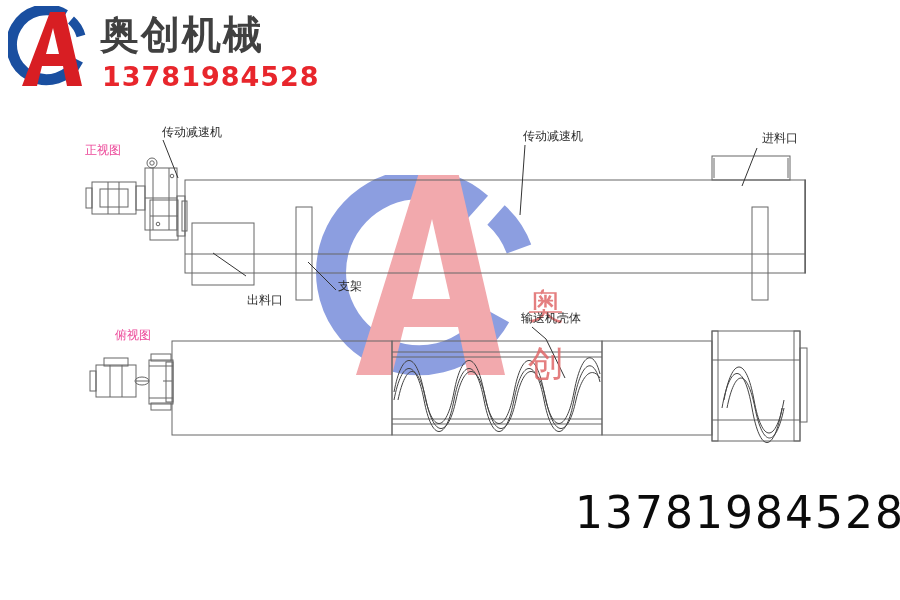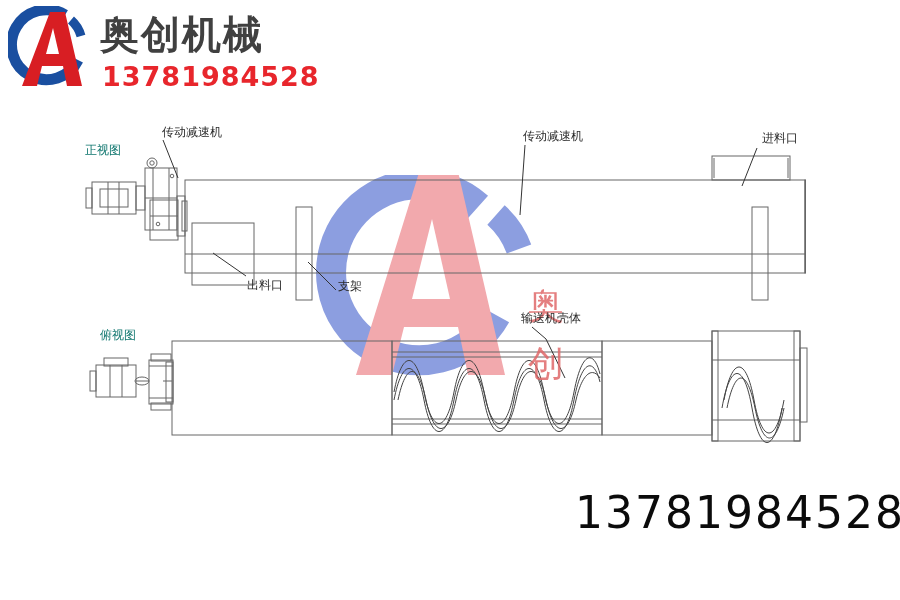--- a/index.html
+++ b/index.html
@@ -71,32 +71,32 @@
     position: absolute;
     font-size: 12px;
     color: #2b2b2b;
     white-space: nowrap;
     line-height: 13px;
     font-family: "DejaVu Sans", "Liberation Sans", sans-serif;
   }
   .view-label {
     position: absolute;
     font-size: 12px;
-    color: #0f766e;
+    color: #ec4899;
     white-space: nowrap;
     line-height: 14px;
   }
   #label-transmission-reducer { left: 162px; top: 126px; }
-  #label-discharge-port       { left: 247px; top: 279px; }
+  #label-discharge-port       { left: 247px; top: 294px; }
   #label-conveyor-housing     { left: 523px; top: 130px; }
   #label-support-bracket      { left: 338px; top: 280px; text-align: center; }
   #label-feed-inlet           { left: 762px; top: 132px; }
   #label-shaftless-spiral     { left: 521px; top: 312px; }
   #label-front-view           { left: 85px;  top: 143px; }
-  #label-top-view             { left: 100px; top: 328px; }
+  #label-top-view             { left: 115px; top: 328px; }
 
   
   #watermark-brand {
     position: absolute;
     left: 300px; top: 175px;
     width: 280px; height: 230px;
     pointer-events: none;
   }
   #watermark-chinese {
     position: absolute;

